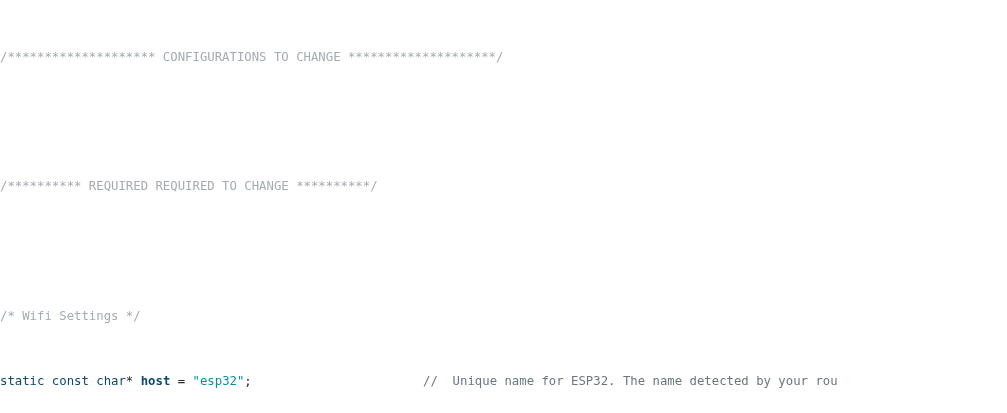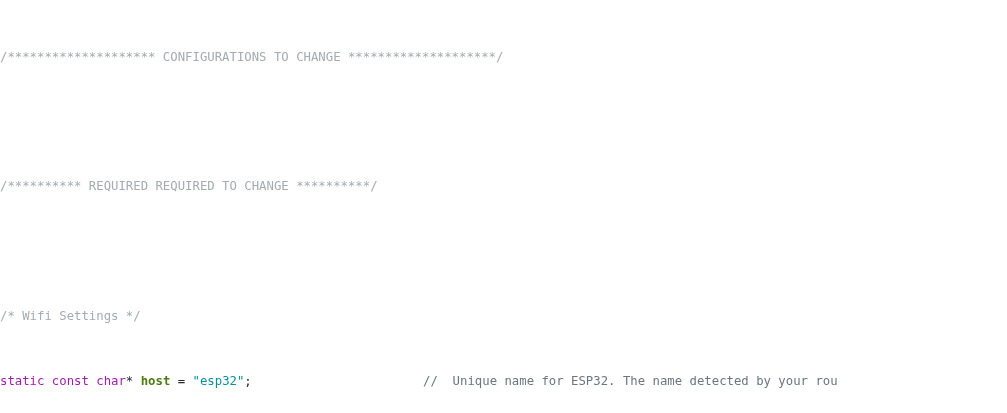--- a/index.html
+++ b/index.html
@@ -29,24 +29,24 @@
     line-height: 16.2px;
     white-space: pre;
     letter-spacing: 0px;
   }
   .line {
     height: 16.2px;
     white-space: pre;
     position: relative;
   }
   
-  .kw       { color: #a21caf; }
+  .kw       { color: #0c4a6e; }
   .str      { color: #00929e; }
   .cmt      { color: #a5abb2; }
-  .id       { color: #4d7c0f; font-weight: bold; }
+  .id       { color: #0c4a6e; font-weight: bold; }
   .plain    { color: #24292e; }
   .punct    { color: #24292e; }
   .opr      { color: #24292e; }
 
   
   .cmt-col  { color: #6b7680; }
 </style>
 </head>
 <body>
 

